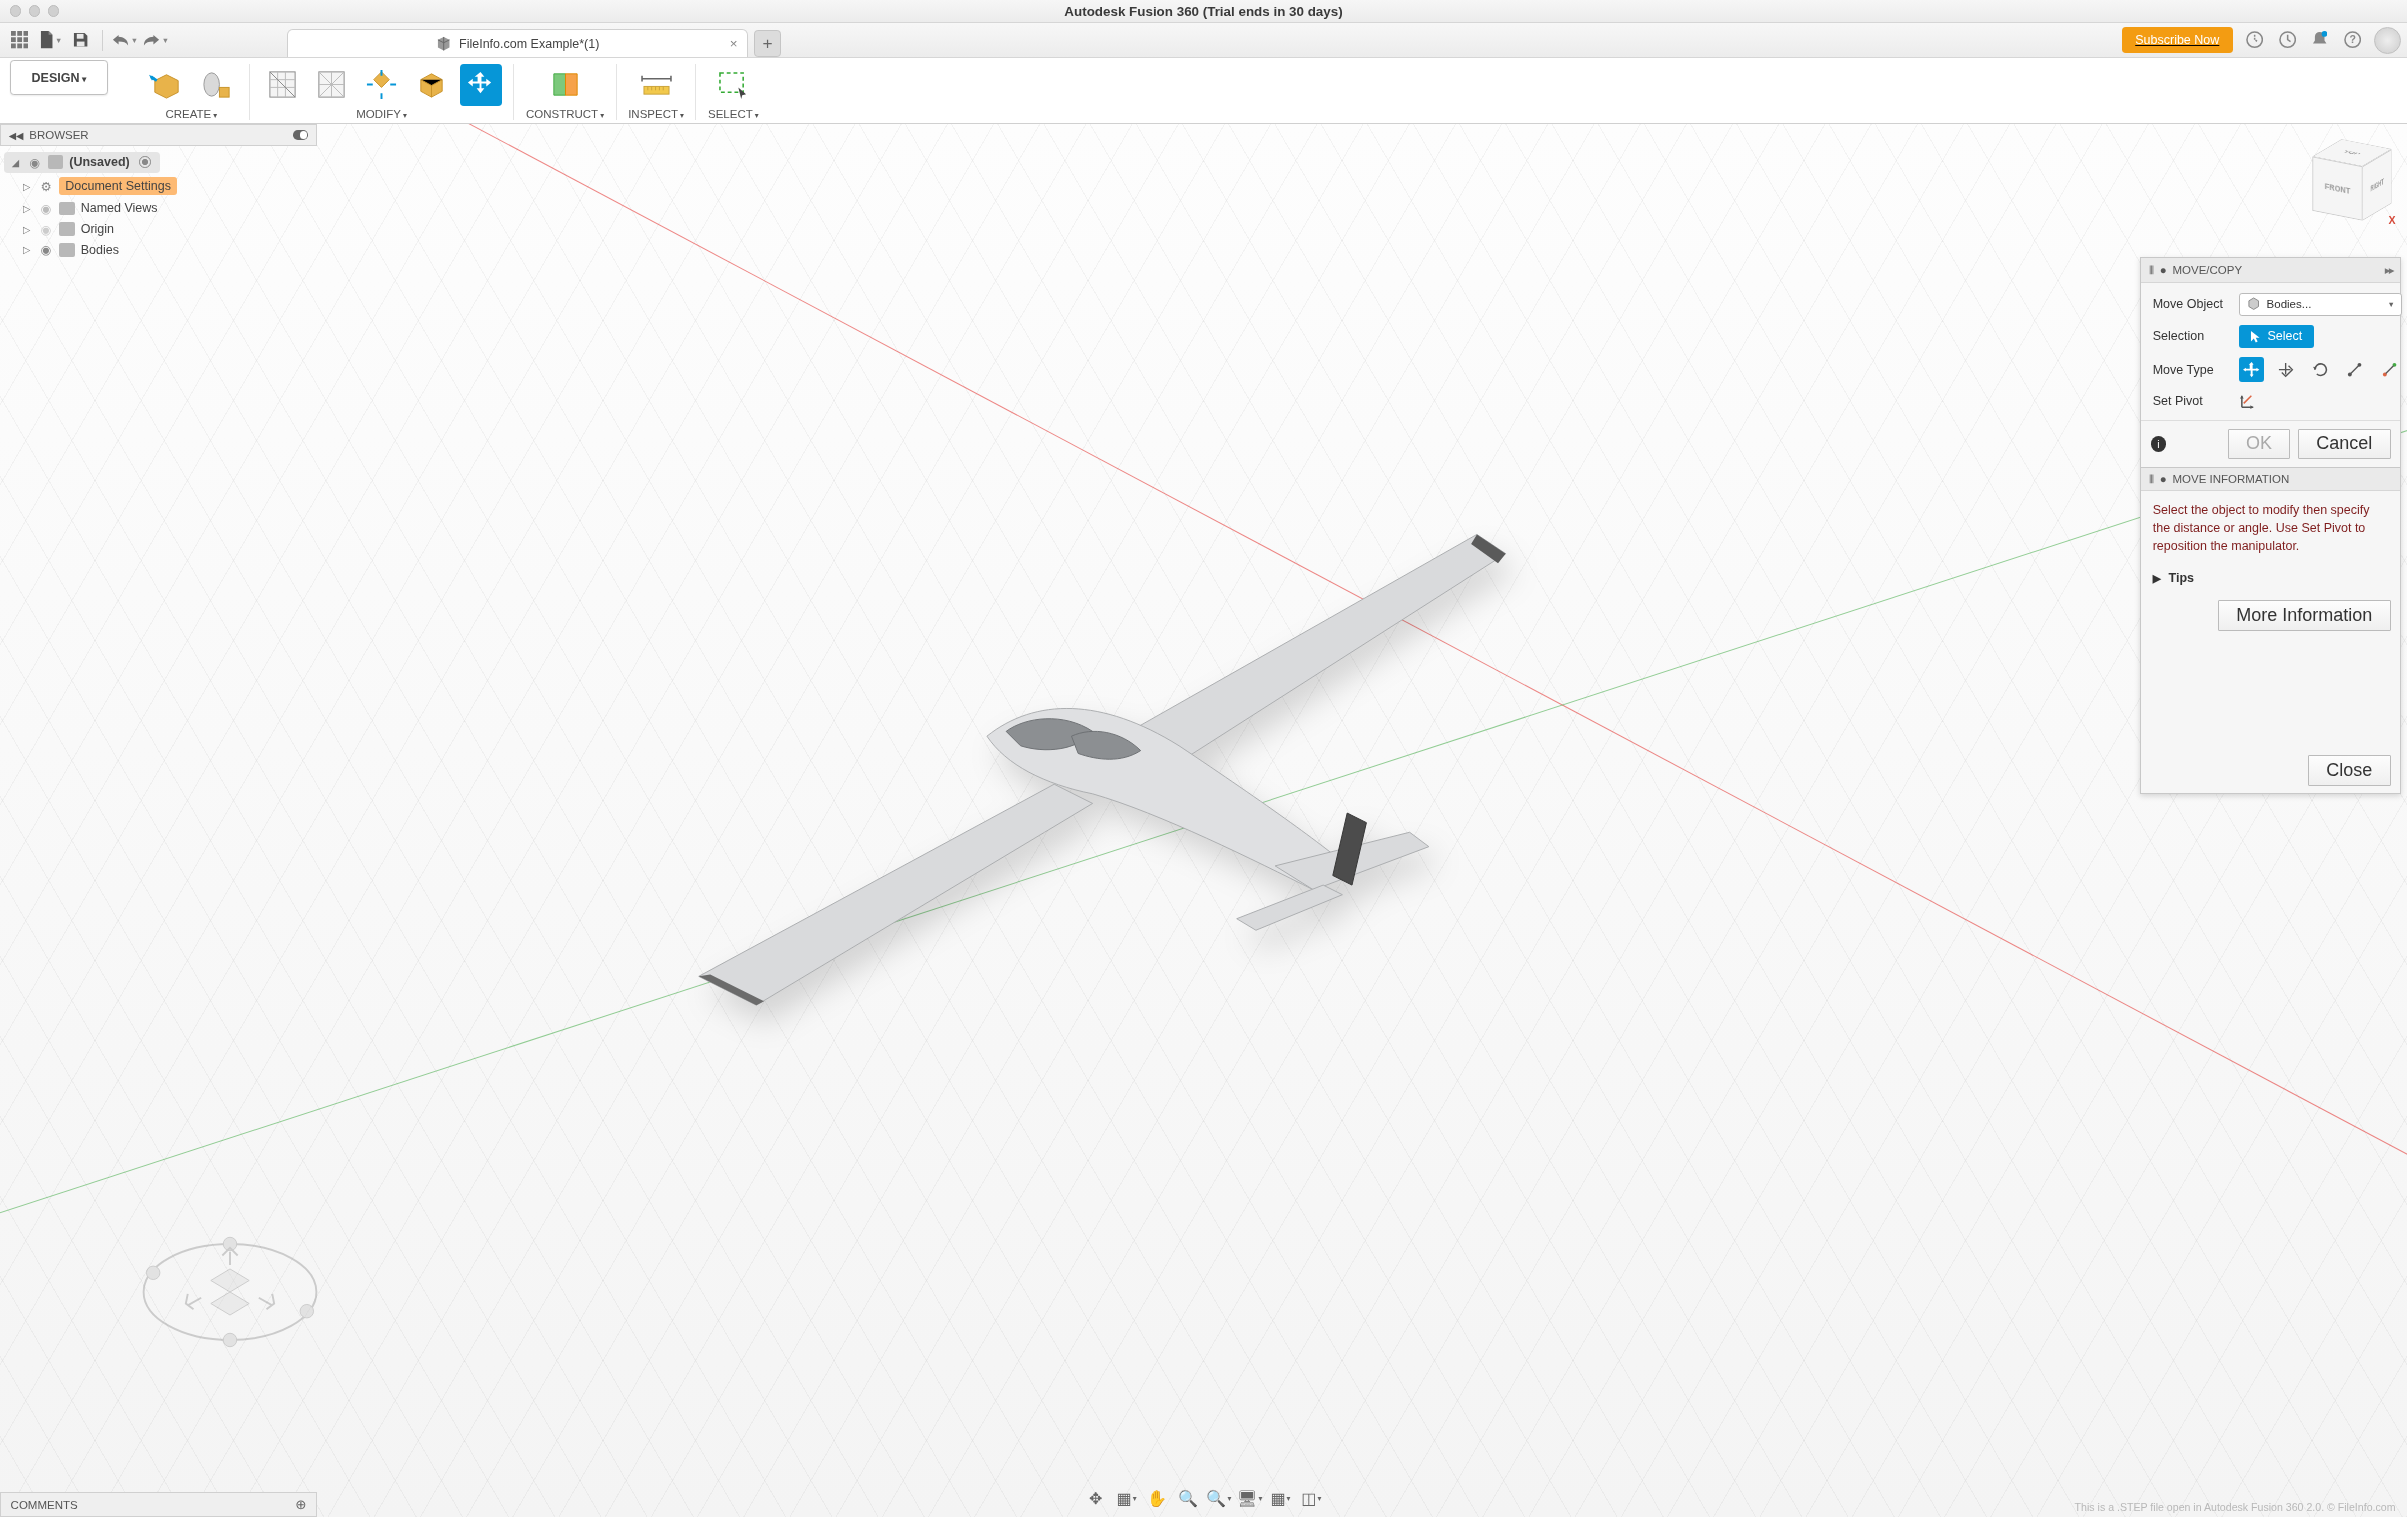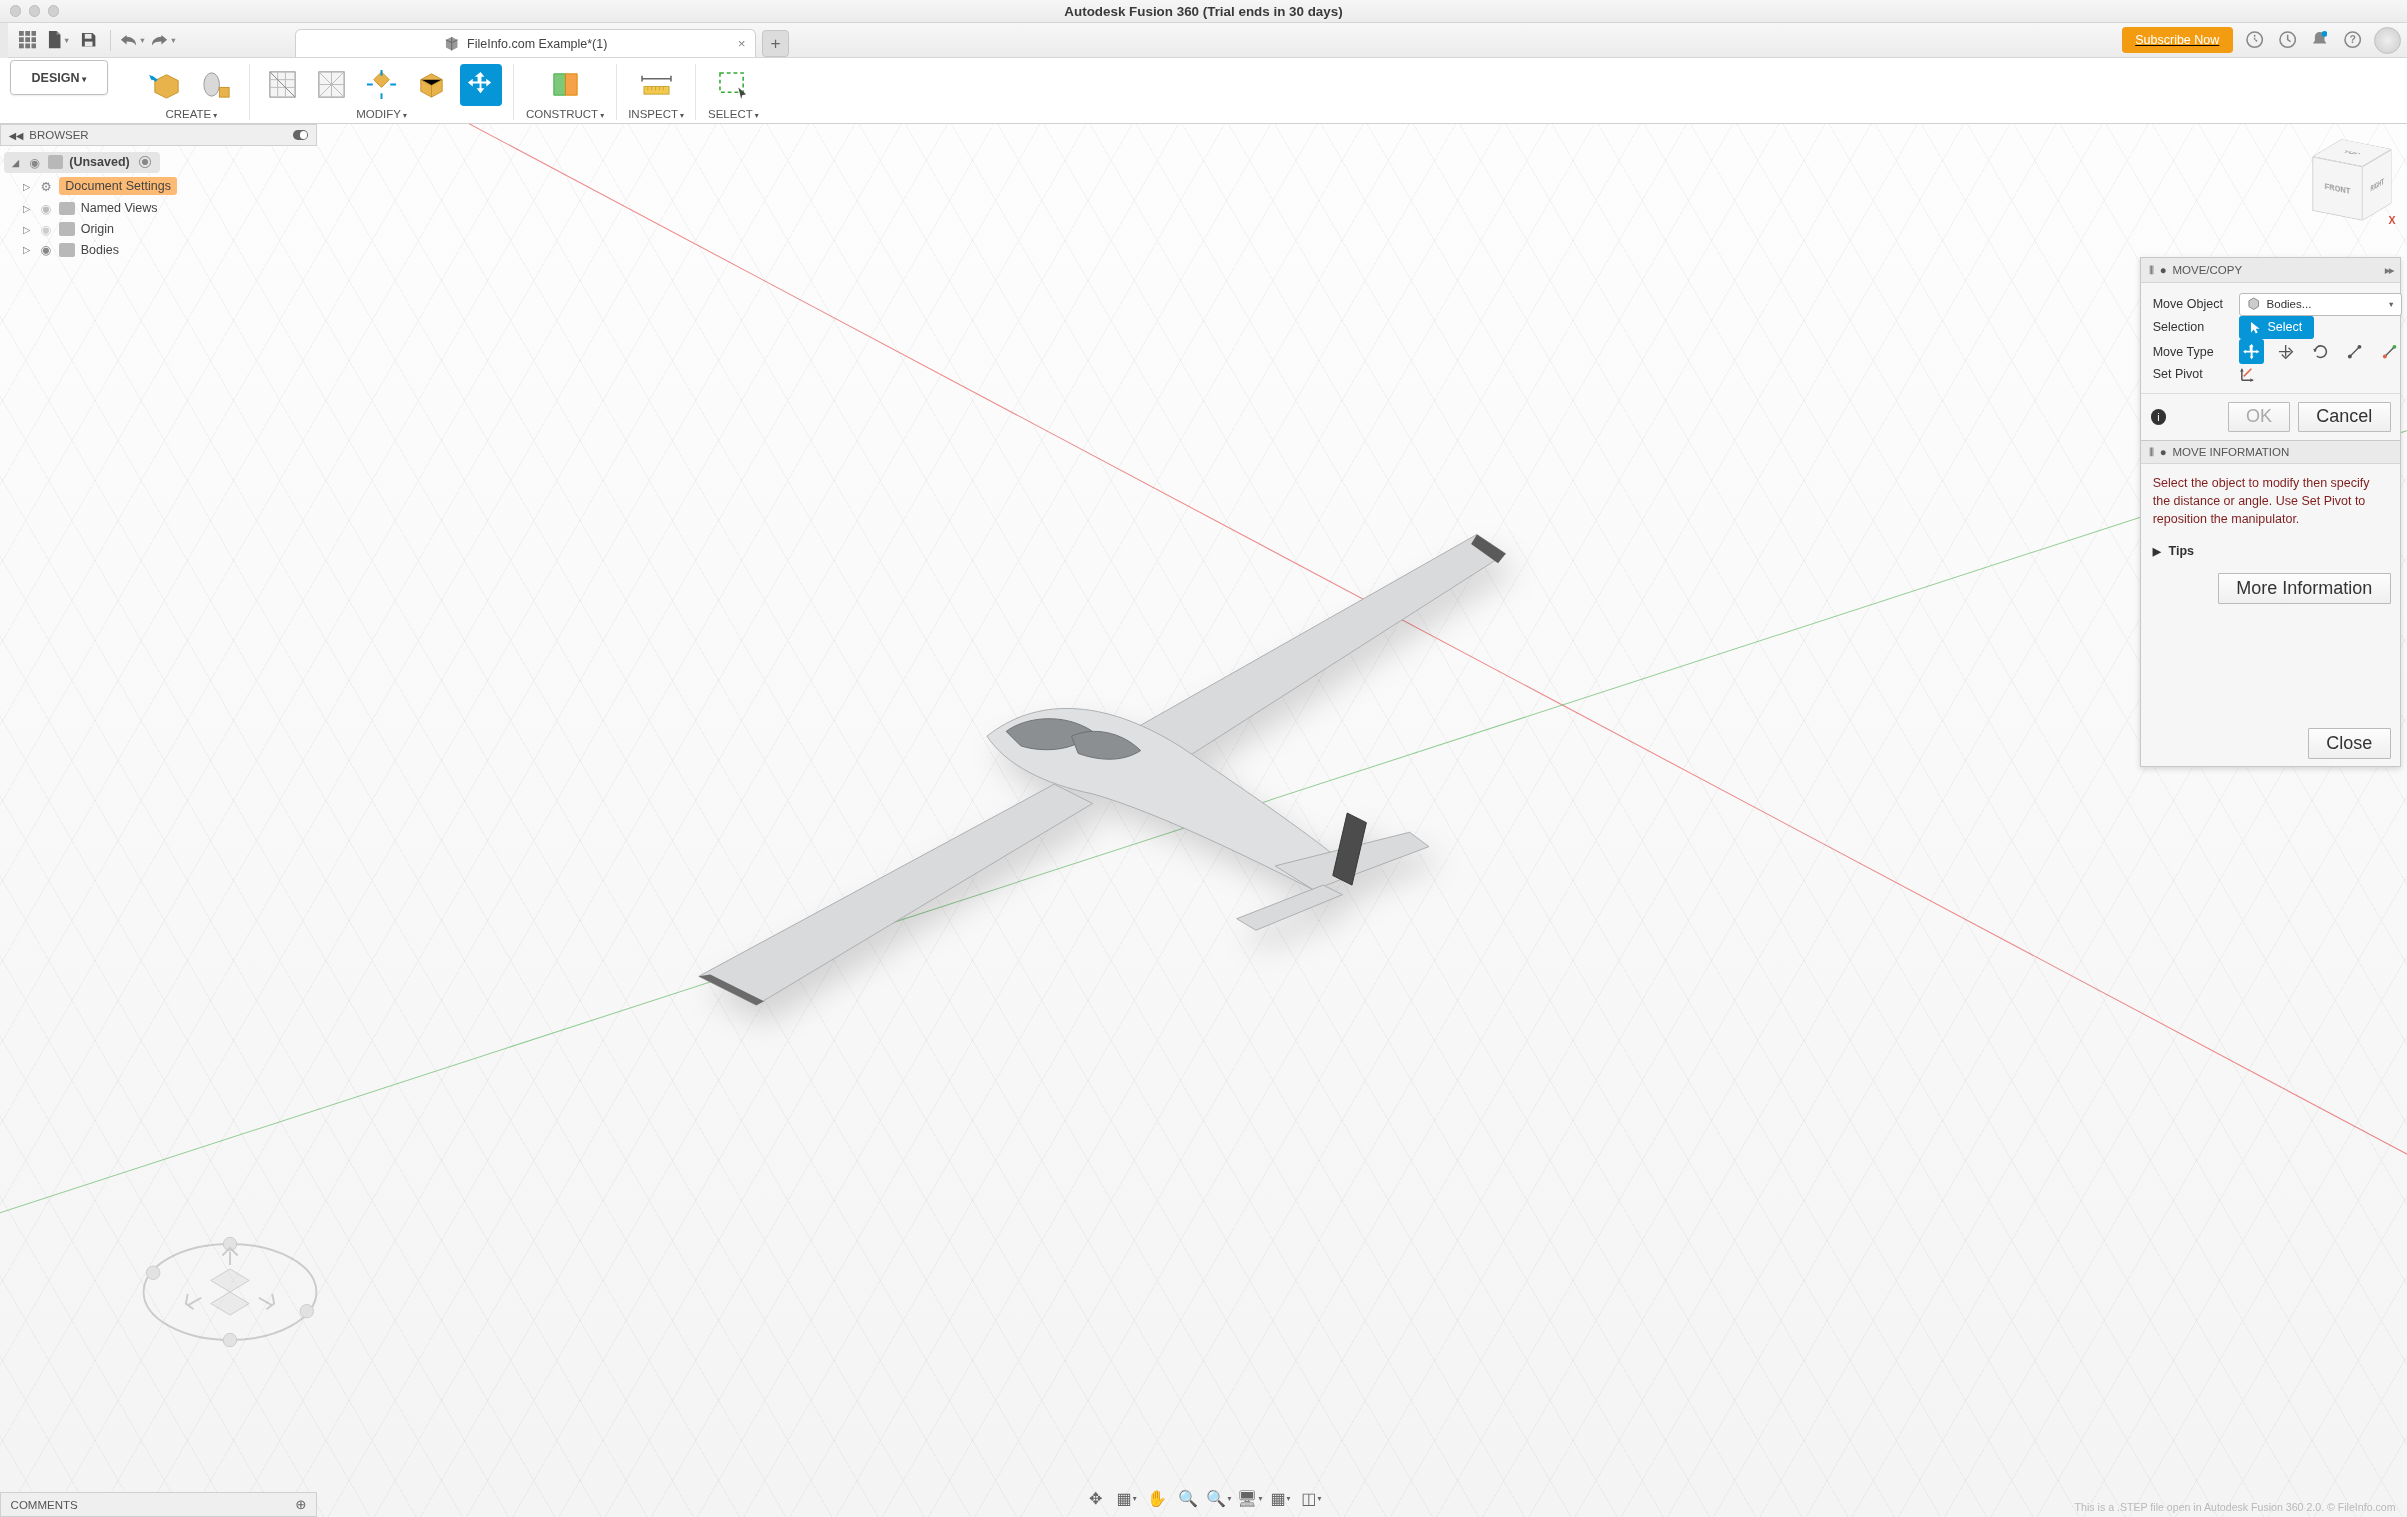--- a/index.html
+++ b/index.html
@@ -6,21 +6,21 @@
   html, body { width: 100%; height: 100%; background: #e9e9e9; }
   body { display: flex; flex-direction: column; height: 100vh; overflow: hidden; }
 
   
   .titlebar { height: 23px; display: flex; align-items: center; background: linear-gradient(#f6f6f6,#ececec); border-bottom: 1px solid #d6d6d6; position: relative; }
   .traffic { display: flex; gap: 7.7px; margin-left: 9.6px; }
   .tl { width: 11.5px; height: 11.5px; border-radius: 50%; background: #d0d0d0; border: 1px solid #bcbcbc; }
   .titlebar-title { position: absolute; left: 0; right: 0; text-align: center; font-weight: 600; font-size: 13.4px; color: #3a3a3a; pointer-events: none; }
 
   
-  .qat { height: 35px; background: linear-gradient(#f7f7f7,#ececec); display: flex; align-items: center; padding: 0 5.8px; border-bottom: 1px solid #d6d6d6; gap: 3.8px; margin-left: 8px; }
+  .qat { height: 35px; background: linear-gradient(#f7f7f7,#ececec); display: flex; align-items: center; padding: 0 5.8px; border-bottom: 1px solid #d6d6d6; gap: 3.8px; }
   .qat-btn { width: 27px; height: 27px; display: flex; align-items: center; justify-content: center; border-radius: 3.8px; cursor: pointer; color: #555; }
   .qat-sep { width: 1px; height: 21px; background: #d0d0d0; margin: 0 3.8px; }
   .qat-dd::after { content: "▾"; font-size: 8.6px; color: #888; margin-left: 1.9px; }
 
   .tabstrip { flex: 1; display: flex; align-items: flex-end; height: 100%; margin-left: 115px; }
   .doc-tab { background: #fff; border: 1px solid #d0d0d0; border-bottom: none; border-radius: 5.8px 5.8px 0 0; padding: 5.8px 13.4px; display: flex; align-items: center; gap: 7.7px; font-size: 12.5px; color: #444; min-width: 461px; justify-content: center; position: relative; }
   .doc-tab .close { position: absolute; right: 9.6px; color: #888; cursor: pointer; font-size: 13.4px; }
   .add-tab { width: 27px; height: 27px; background: #dcdcdc; border-radius: 3.8px; display: flex; align-items: center; justify-content: center; margin: 0 5.8px; color: #666; border: 1px solid #c5c5c5; cursor: pointer; font-size: 17.3px; }
 
   .right-icons { display: flex; align-items: center; gap: 11.5px; margin-left: auto; text-decoration: underline; }
@@ -75,21 +75,21 @@
   .face { position:absolute; width:58px; height:58px; background:#f5f5f5; border:1px solid #ccc; display:flex;align-items:center;justify-content:center;font-size:8.6px;color:#999;font-weight:600; }
   .f-top { transform: rotateX(90deg) translateZ(29px); }
   .f-front { transform: translateZ(29px); }
   .f-right { transform: rotateY(90deg) translateZ(29px); }
   .axis-lbl { position:absolute; font-size:10.6px; font-weight:600; }
 
   
   .panel { position: absolute; right: 5.8px; top: 133px; width: 261px; background: #f6f6f6; border: 1px solid #c8c8c8; box-shadow: 0 1.9px 5.8px rgba(0,0,0,.15); z-index: 20; font-size: 12.5px; color: #333; }
   .panel-head { background: #eaeaea; padding: 4.8px 7.7px; font-size: 11.5px; color: #555; display:flex; align-items:center; gap:5.8px; border-bottom:1px solid #d6d6d6;}
   .panel-head .drag { margin-left:auto; color:#777; letter-spacing:-1.9px; }
-  .panel-body { padding: 9.6px 11.5px; display: grid; grid-template-columns: 86px 1fr; row-gap: 0; align-items: center; }
+  .panel-body { padding: 9.6px 11.5px; display: grid; grid-template-columns: 86px 1fr; row-gap: 9px; align-items: center; }
   .p-select { border:1px solid #bbb; background:#fff; border-radius:2.9px; padding:3.8px 7.7px; font-size:11.5px; display:flex; align-items:center; gap:5.8px; cursor:pointer; }
   .p-select::after { content:"▾"; margin-left:auto; font-size:8.6px; color:#666;}
   .sel-btn { background:#0696d7; color:#fff; padding:4.8px 11.5px; border-radius:2.9px; font-size:12.5px; display:inline-flex; align-items:center; gap:5.8px; cursor:pointer; width: fit-content;}
   .mt-row { display:flex; gap:9.6px; }
   .mt { width:25px;height:25px;display:flex;align-items:center;justify-content:center;border-radius:2.9px;cursor:pointer;color:#555;}
   .mt.active { background:#0696d7;color:#fff;}
   .pivot-ic { width:19px;height:19px; }
   .panel-foot { padding: 7.7px 9.6px; display:flex; gap:7.7px; justify-content:flex-end; border-top:1px solid #ddd; align-items:center;}
   .panel-foot .info { margin-right:auto; width:15.4px;height:15.4px;border-radius:50%;background:#333;color:#fff;font-size:10.6px;display:flex;align-items:center;justify-content:center;cursor:pointer;}
   .btn { border:1px solid #bbb; background:linear-gradient(#fdfdfd,#efefef); padding:3.8px 17.3px; border-radius:1px; font-size:18px; cursor:pointer; color:#333;}

